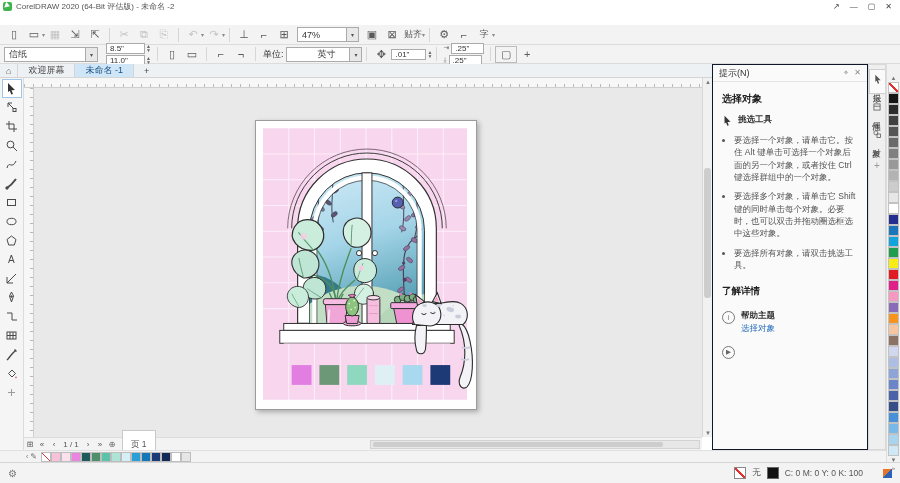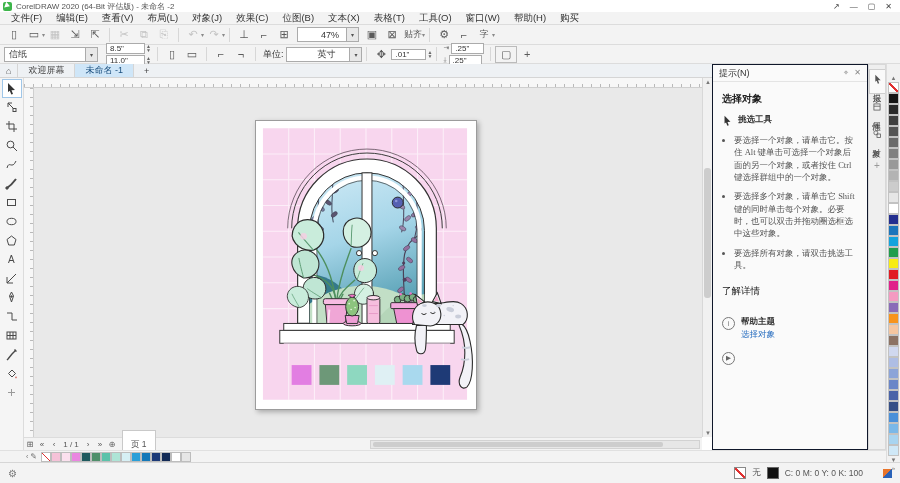--- a/index.html
+++ b/index.html
@@ -12,21 +12,21 @@
   .applogo:after{content:"";position:absolute;left:2px;top:1px;border:3px solid transparent;border-left:5px solid #fff;transform:rotate(20deg);}
   .winbtns{margin-left:auto;display:flex;gap:10px;padding-right:8px;font-size:8px;color:#444;}
   .menubar{left:0;top:12px;width:900px;height:13px;display:flex;align-items:center;padding-left:4px;gap:0;}
   .menuitem{padding:0 7px;font-size:9.5px;color:#333;}
   .toolbar{left:0;top:25px;width:900px;height:20px;display:flex;align-items:center;padding-left:4px;}
   .tbi{display:inline-block;min-width:16px;text-align:center;font-size:11px;color:#5a5a5a;padding:1px 2px;}
   .tbi.dis{color:#c3c3c3;}
   .caret{font-size:6px;color:#8a8a8a;margin-left:-2px;}
   .vsep{width:1px;height:14px;background:#d7d7d7;margin:0 4px;}
   .zoombox{width:56px;height:13px;border:1px solid #ababab;background:#fff;font-size:9px;
-           display:inline-flex;align-items:center;padding-left:4px;position:relative;margin:0 3px;justify-content:center;}
+           display:inline-flex;align-items:center;padding-left:4px;position:relative;margin:0 3px;}
   .zoombox .dd{position:absolute;right:0;top:0;width:11px;height:100%;background:#e8e8e8;border-left:1px solid #ababab;
            display:flex;align-items:center;justify-content:center;font-size:6px;color:#555;}
   .propbar{left:0;top:45px;width:900px;height:19px;display:flex;align-items:center;padding-left:4px;}
   .combo{height:13px;border:1px solid #ababab;background:#fff;font-size:9px;display:inline-flex;align-items:center;
          padding-left:4px;position:relative;}
   .combo .dd{position:absolute;right:0;top:0;width:11px;height:100%;background:#e8e8e8;border-left:1px solid #ababab;
          display:flex;align-items:center;justify-content:center;font-size:6px;color:#555;}
   .numfield{width:34px;height:9px;border:1px solid #ababab;background:#fff;font-size:8px;display:flex;align-items:center;padding-left:3px;}
   .stack{display:flex;flex-direction:column;gap:1px;margin:0 2px;}
   .spin{display:flex;flex-direction:column;font-size:5px;color:#666;line-height:4px;margin-left:1px;}
@@ -58,22 +58,22 @@
   .sw.none{background:linear-gradient(45deg,transparent 44%,#e03030 44%,#e03030 56%,transparent 56%),#fff;}
   .statusbar{left:0;top:462px;width:900px;height:21px;background:#f3f3f3;border-top:1px solid #d6d6d6;display:flex;align-items:center;box-sizing:border-box;padding:0 8px;font-size:8.5px;color:#555;}
   .docker{left:712px;top:64px;width:156px;height:386px;background:#fafafa;border:1px solid #0f172a;box-sizing:border-box;}
   .dockerhead{height:16px;display:flex;align-items:center;padding:0 6px;font-size:9px;color:#333;border-bottom:1px solid #e4e4e4;}
   .dockerhead .hicons{margin-left:auto;display:flex;gap:6px;color:#888;font-size:8px;}
   .dockerbody{padding:8px 9px;font-size:8.5px;color:#444;}
   .dockerbody h3{margin:2px 0 8px 0;font-size:10px;color:#222;}
   .toolline{display:flex;align-items:center;gap:5px;margin-bottom:8px;font-weight:bold;color:#333;}
   .toolline svg{width:11px;height:11px;stroke:#333;fill:#333;}
   ul.hints{margin:0;padding-left:12px;}
-  ul.hints li{margin-bottom:7px;line-height:1.45;color:#555;font-family:Liberation Serif, serif;}
-  .learnhead{font-weight:normal;color:#222;margin:14px 0 18px 0;font-size:9.5px;}
+  ul.hints li{margin-bottom:7px;line-height:1.45;color:#555;}
+  .learnhead{font-weight:bold;color:#222;margin:14px 0 12px 0;font-size:9.5px;}
   .learnitem{display:flex;gap:6px;margin-bottom:10px;text-align:right;}
   .licon{width:11px;height:11px;border:1px solid #777;border-radius:50%;display:flex;align-items:center;justify-content:center;font-size:6.5px;color:#666;flex:none;margin-top:1px;}
   .link{color:#2a6fc0;line-height:1.5;}
   .dockertabs{left:868px;top:64px;width:18px;height:386px;background:#efefef;border:1px solid #d8d8d8;box-sizing:border-box;
               display:flex;flex-direction:column;align-items:center;padding-top:4px;gap:4px;}
   .dtab{display:flex;flex-direction:column;align-items:center;gap:3px;padding:4px 0;width:16px;}
   .dtab.active{background:#fafafa;border:1px solid #cfcfcf;border-right:none;box-sizing:border-box;}
   .dtab svg{width:10px;height:10px;stroke:#555;fill:none;stroke-width:1;}
   .vtext{writing-mode:vertical-rl;font-size:8.5px;color:#444;letter-spacing:1px;}
   .rightpal{left:886px;top:64px;width:14px;height:398px;background:#f1f1f1;border-left:1px solid #ddd;box-sizing:border-box;
@@ -93,35 +93,20 @@
     <div class="applogo"></div>
     <span>CorelDRAW 2020 (64-Bit 评估版) - 未命名 -2</span>
     <div class="winbtns">
       <span>↗</span>
       <span>—</span>
       <span>▢</span>
       <span>✕</span>
     </div>
   </div>
 
-  <div class="abs bar menubar">
-      <span class="menuitem">文件(F)</span>
-      <span class="menuitem">编辑(E)</span>
-      <span class="menuitem">查看(V)</span>
-      <span class="menuitem">布局(L)</span>
-      <span class="menuitem">对象(J)</span>
-      <span class="menuitem">效果(C)</span>
-      <span class="menuitem">位图(B)</span>
-      <span class="menuitem">文本(X)</span>
-      <span class="menuitem">表格(T)</span>
-      <span class="menuitem">工具(O)</span>
-      <span class="menuitem">窗口(W)</span>
-      <span class="menuitem">帮助(H)</span>
-      <span class="menuitem">购买</span>
-    </div>
 
   <div class="abs bar toolbar">
     <span class="tbi">▯</span>
     <span class="tbi">▭</span>
       <span class="caret">▾</span>
     <span class="tbi dis">▦</span>
     <span class="tbi">⇲</span>
     <span class="tbi">⇱</span>
     <div class="vsep"></div>
     <span class="tbi dis">✂</span>

